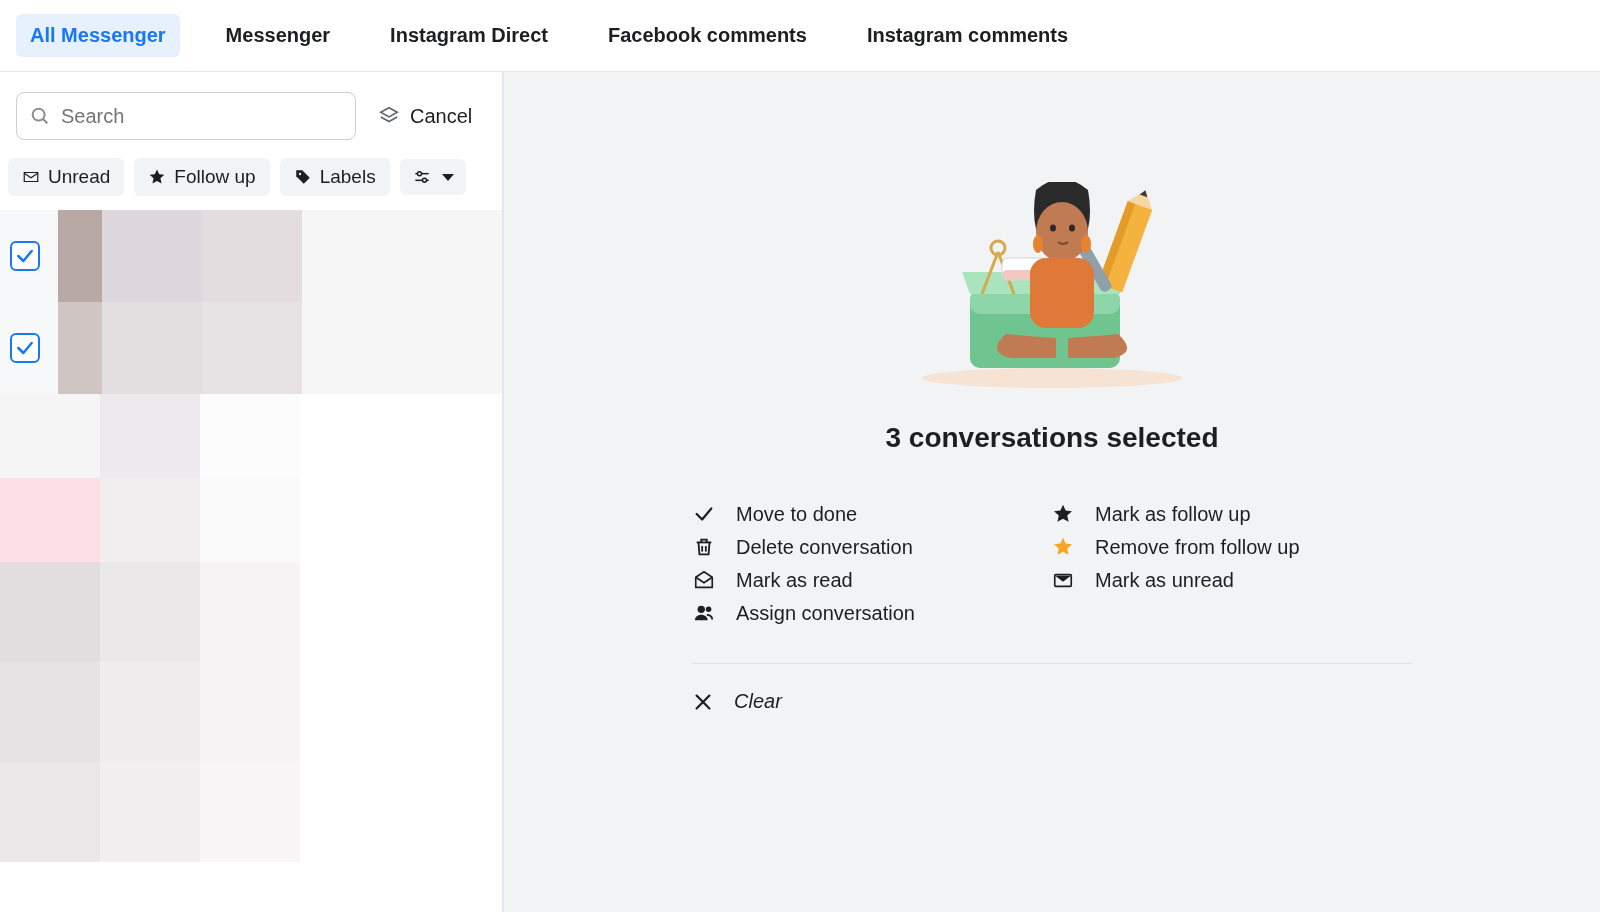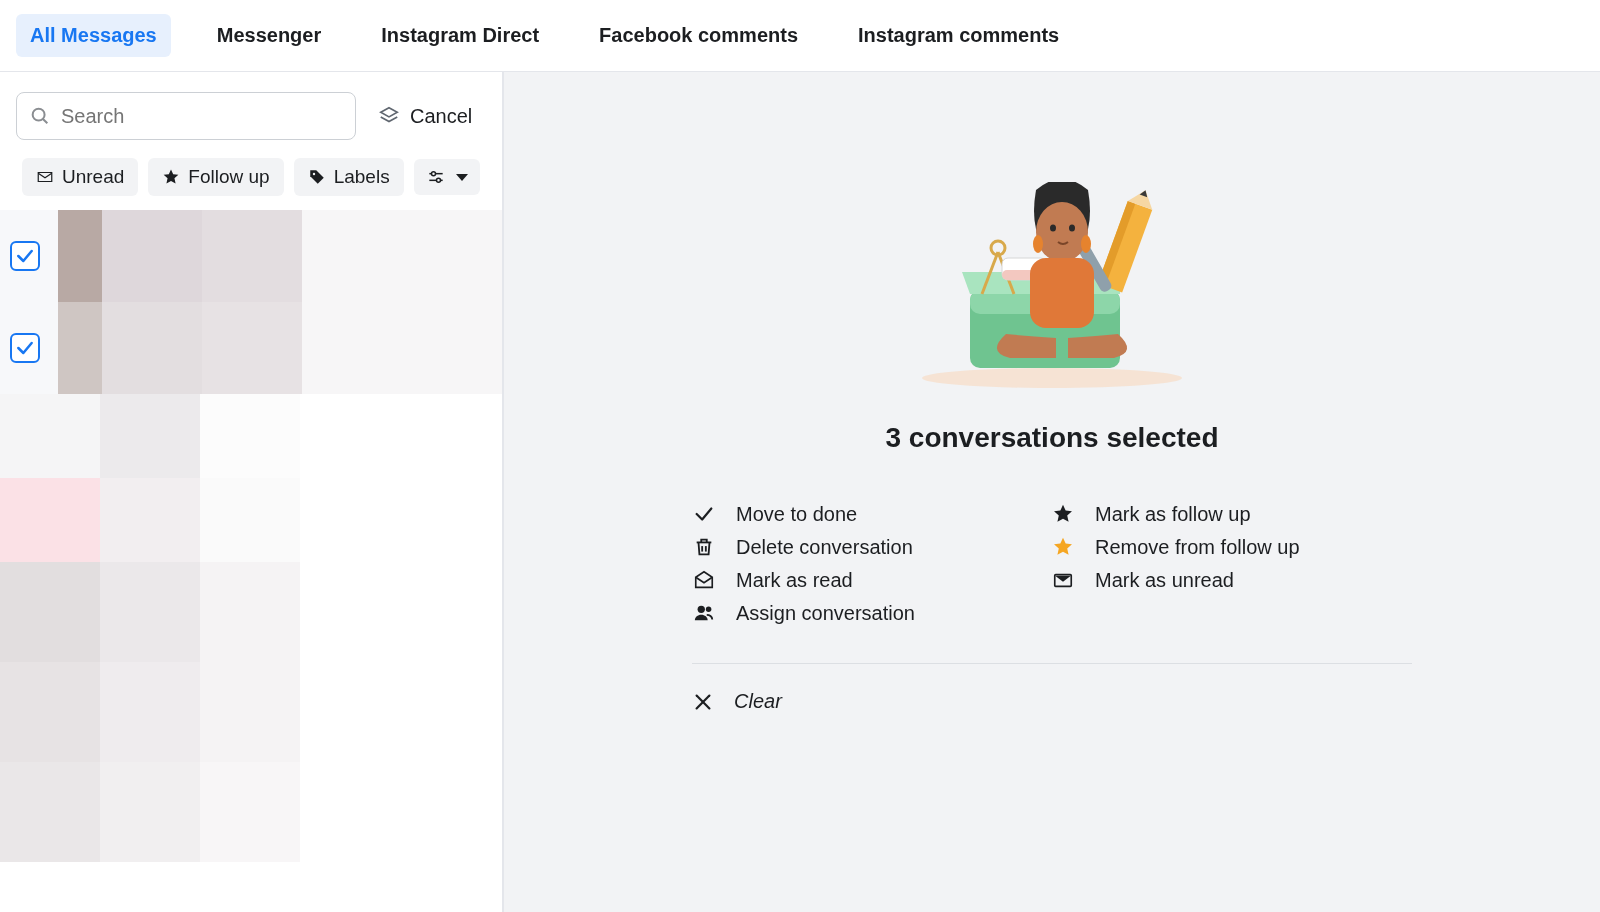--- a/index.html
+++ b/index.html
@@ -87,21 +87,21 @@
     font-size: 20px;
     color: #1c1e21;
     cursor: pointer;
   }
   .cancel-icon { width: 22px; height: 22px; color: #606770; }
   
   .chips-row {
     display: flex;
     align-items: center;
     gap: 10px;
-    padding: 10px 16px 14px 22px;
+    padding: 10px 16px 14px 8px;
   }
   .chip {
     display: flex;
     align-items: center;
     gap: 8px;
     background: #f2f3f5;
     padding: 8px 14px;
     border-radius: 6px;
     font-size: 19px;
     color: #1c1e21;
@@ -208,21 +208,21 @@
     color: #1c1e21;
     cursor: pointer;
     font-style: italic;
   }
   .clear-row svg { width: 22px; height: 22px; }
 </style>
 </head>
 <body>
 
 <div class="tabs">
-  <div class="tab active">All Messages</div>
+  <div class="tab active">All Messenger</div>
   <div class="tab">Messenger</div>
   <div class="tab">Instagram Direct</div>
   <div class="tab">Facebook comments</div>
   <div class="tab">Instagram comments</div>
 </div>
 
 <div class="main">
   <div class="left-pane">
     <div class="search-row">
       <div class="search-box">

